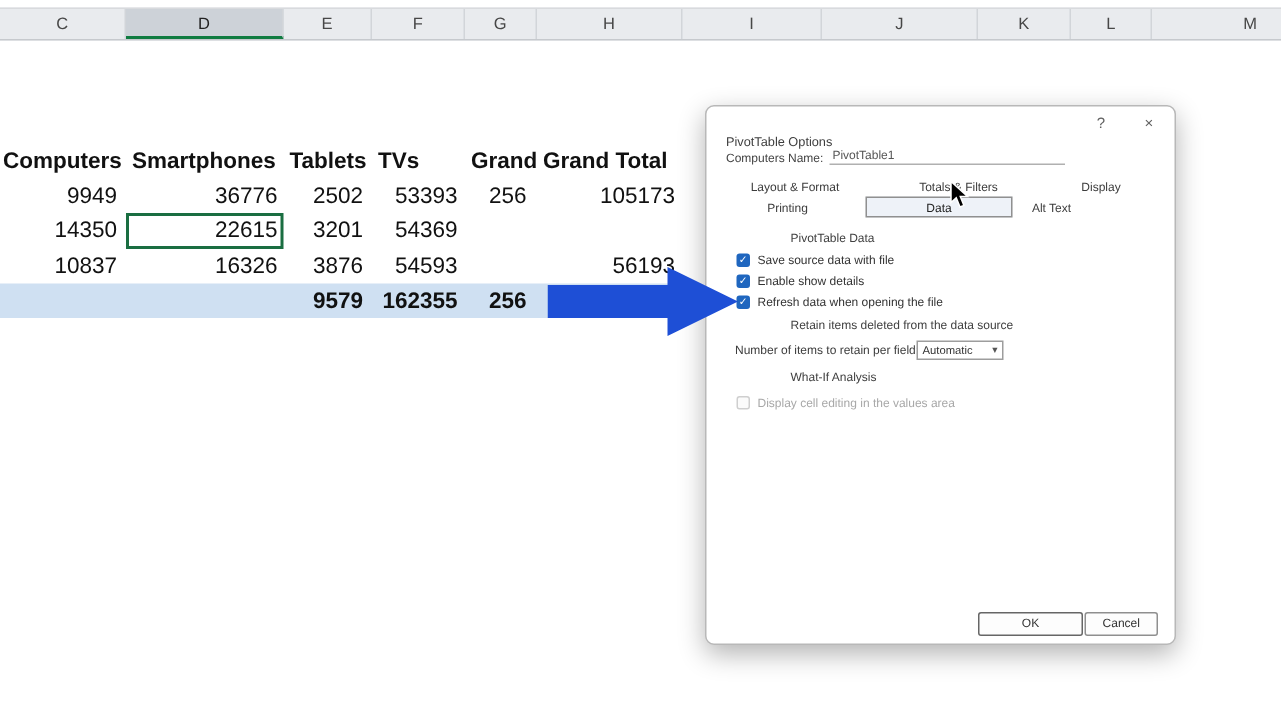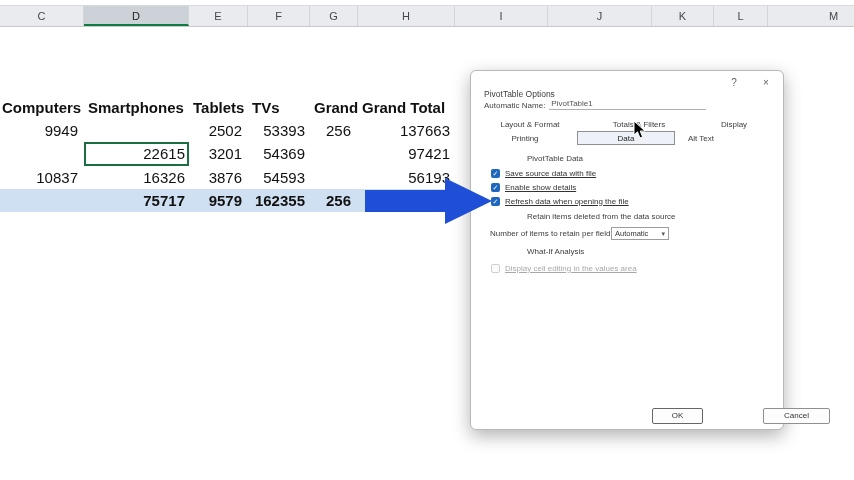--- a/index.html
+++ b/index.html
@@ -46,33 +46,33 @@
   .tab-data{position:absolute;left:106px;top:60px;width:98px;height:14px;line-height:14px;
           text-align:center;font-size:8px;color:#222;background:#eef2f8;
           border:1px solid #909090;box-sizing:border-box;}
   .sec{position:absolute;left:13px;height:12px;line-height:12px;font-size:8px;color:#404040;
           white-space:nowrap;margin-left:43px;}
   .cbrow{position:absolute;left:20px;height:12px;display:flex;align-items:center;gap:5px;}
   .cb{width:9px;height:9px;border-radius:2px;background:#1f66bf;color:#fff;font-size:7px;
           line-height:9px;text-align:center;flex:0 0 auto;}
   .cbd{width:9px;height:9px;border-radius:2px;border:1px solid #cfcfcf;background:#fbfbfb;
           box-sizing:border-box;flex:0 0 auto;}
-  .cblabel{font-size:8px;color:#333;white-space:nowrap;text-decoration:underline;}
+  .cblabel{font-size:8px;color:#333;white-space:nowrap;}
   .cblabel.dis{color:#a8a8a8;}
   .field-label{position:absolute;left:19px;top:156px;height:13px;line-height:13px;
           font-size:8px;color:#3c3c3c;white-space:nowrap;}
   .dropdown{position:absolute;left:140px;top:156px;width:58px;height:13px;box-sizing:border-box;
           border:1px solid #9d9d9d;display:flex;align-items:center;justify-content:space-between;
           padding:0 3px;font-size:7.5px;color:#333;background:#fff;}
   .chev{font-size:7px;color:#555;line-height:10px;}
   .btn{position:absolute;top:337px;height:16px;line-height:14px;font-size:8px;text-align:center;
           background:#fdfdfd;border:1px solid #8f8f8f;border-radius:2px;color:#333;
           box-sizing:border-box;cursor:default;}
-  .btn.ok{left:181px;width:51px;border-color:#666;}
-  .btn.cancel{left:252px;width:67px;margin-left:40px;}
+  .btn.ok{left:181px;width:70px;border-color:#666;}
+  .btn.cancel{left:252px;width:49px;}
 
   
   .arrow{position:absolute;left:365px;top:178px;width:127px;height:46px;z-index:30;}
   .cursor{position:absolute;left:633px;top:120px;z-index:40;}
 </style>
 </head>
 <body>
 
 <div class="stage">
 
@@ -93,53 +93,53 @@
   <div class="rowhl"></div>
 
   <div class="hlabel h0">Computers</div>
   <div class="hlabel h1">Smartphones</div>
   <div class="hlabel h2">Tablets</div>
   <div class="hlabel h3">TVs</div>
   <div class="hlabel h4">Grand</div>
   <div class="hlabel h5">Grand Total</div>
 
   <div class="cell r0 c0">9949</div>
+  <div class="cell r0 c1">36776</div>
   <div class="cell r0 c2">2502</div>
   <div class="cell r0 c3">53393</div>
   <div class="cell r0 c4">256</div>
-  <div class="cell r0 c5">137663</div>
+  <div class="cell r0 c5">105173</div>
 
+  <div class="cell r1 c0">14350</div>
   <div class="cell r1 c1">22615</div>
   <div class="cell r1 c2">3201</div>
   <div class="cell r1 c3">54369</div>
   <div class="cell r1 c4"></div>
-  <div class="cell r1 c5">97421</div>
 
   <div class="cell r2 c0">10837</div>
   <div class="cell r2 c1">16326</div>
   <div class="cell r2 c2">3876</div>
   <div class="cell r2 c3">54593</div>
   <div class="cell r2 c4"></div>
   <div class="cell r2 c5">56193</div>
 
-  <div class="cell r3 c1 bold">75717</div>
   <div class="cell r3 c2 bold">9579</div>
   <div class="cell r3 c3 bold">162355</div>
   <div class="cell r3 c4 bold">256</div>
   <div class="cell r3 c5 bold"></div>
 
   <div class="selbox"></div>
 
   <div class="dialog">
     <div class="dlg-title">PivotTable Options</div>
     <div class="dlg-help">?</div>
     <div class="dlg-close">×</div>
 
     <div class="name-row">
-      <span class="name-label">Automatic Name:</span>
+      <span class="name-label">Computers Name:</span>
       <input class="name-input" value="PivotTable1" style="">
     </div>
 
     <div class="tabc" style="left:59px;top:47px">Layout &amp; Format</div>
     <div class="tabc" style="left:168px;top:47px">Totals &amp; Filters</div>
     <div class="tabc" style="left:263px;top:47px">Display</div>
     <div class="tabc" style="left:54px;top:61px">Printing</div>
     <div class="tab-data">Data</div>
     <div class="tabc" style="left:230px;top:61px">Alt Text</div>
 

